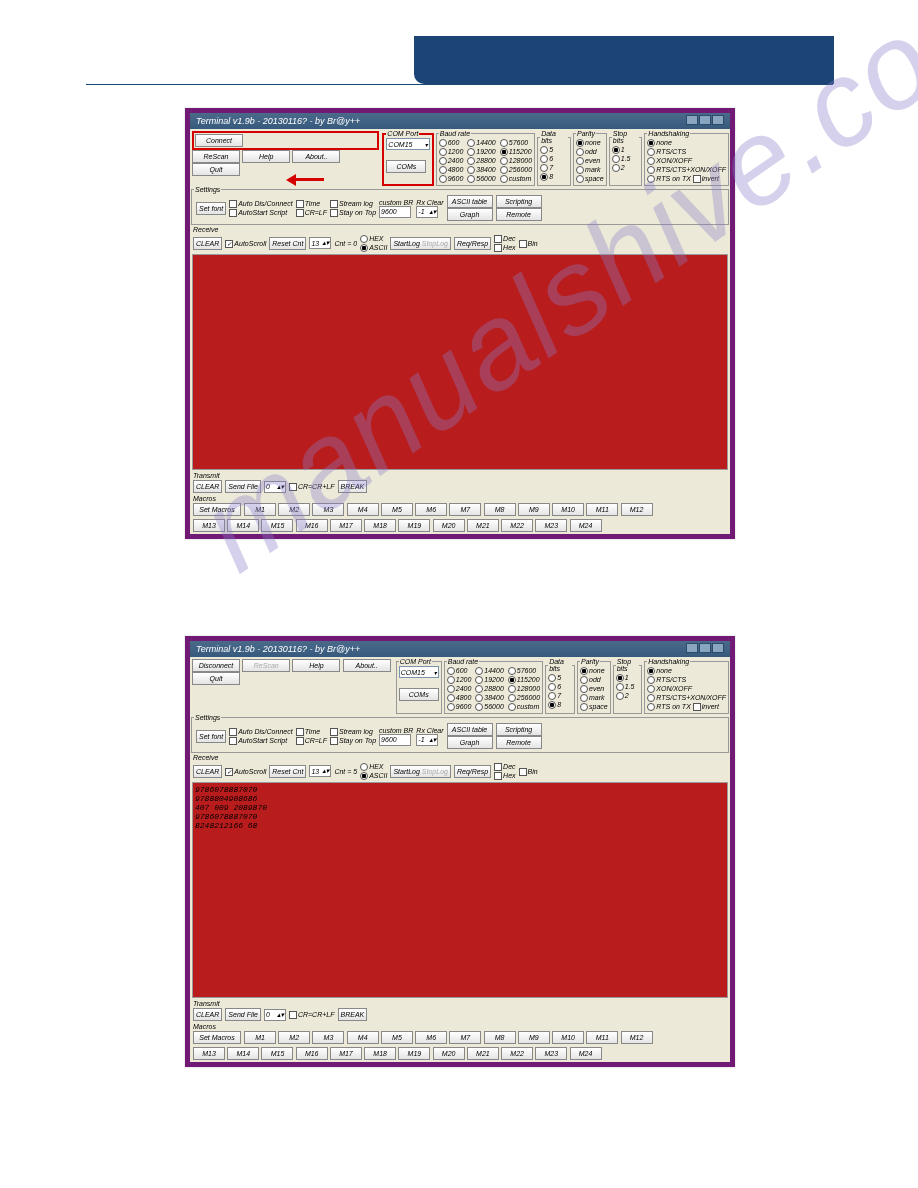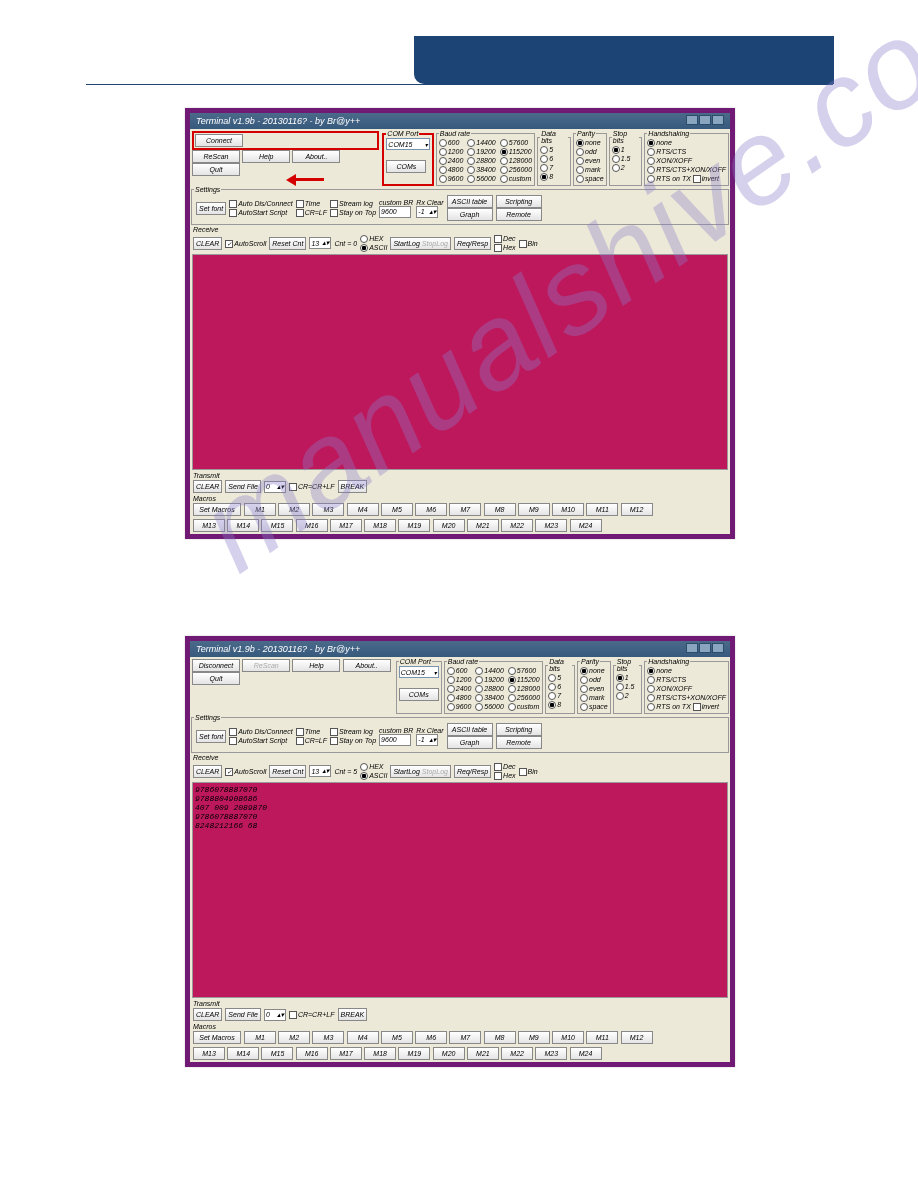--- a/index.html
+++ b/index.html
@@ -146,21 +146,21 @@
     background: #d40000;
   }
   .arrow::after {
     content: "";
     position: absolute; top: 1px; left: 0;
     border-top: 6px solid transparent;
     border-bottom: 6px solid transparent;
     border-right: 10px solid #d40000;
   }
   .receive-area {
-    background: #be185d;
+    background: #b91c1c;
     border: 1px solid #9a9a9a;
     height: 210px;
     margin: 1px;
     font-family: "Courier New", monospace;
     font-size: 8px;
     padding: 2px;
     white-space: pre;
     overflow: hidden;
   }
   .small-input {

